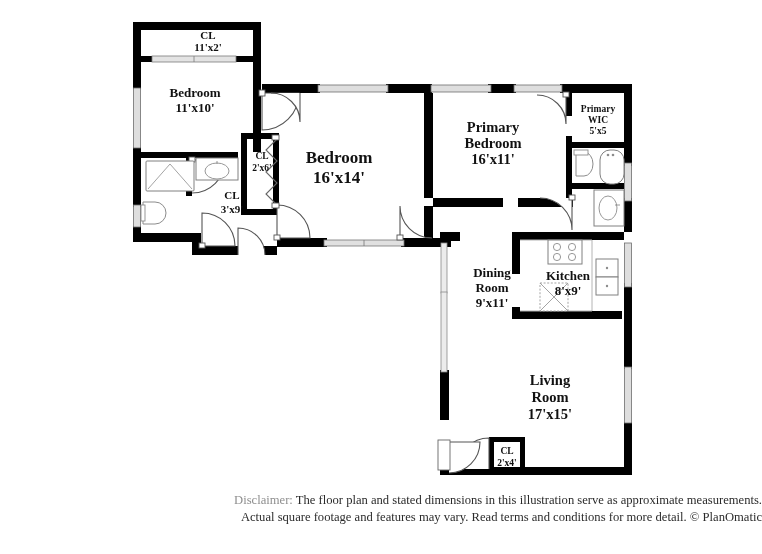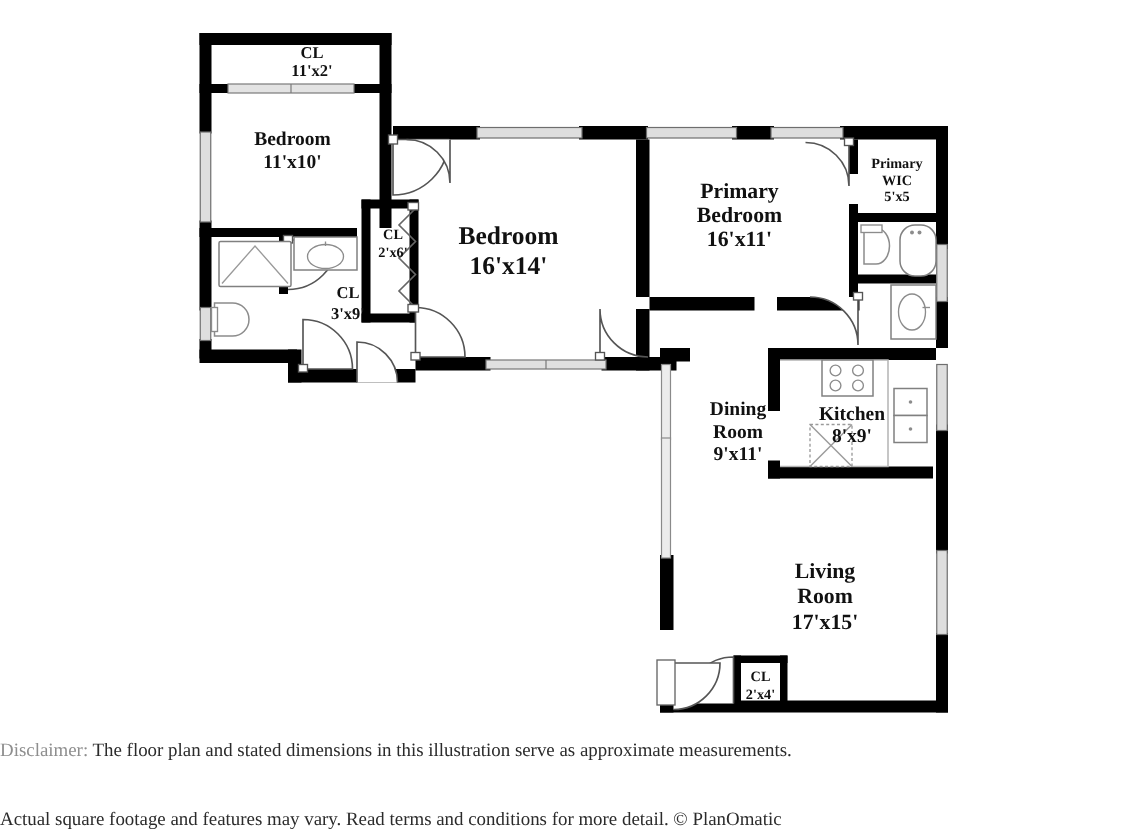--- a/index.html
+++ b/index.html
@@ -34,28 +34,28 @@
   .label-lg { font-size: 14.5px; }
   .label-md { font-size: 13px; }
   .label-sm { font-size: 11px; }
   .label-xs { font-size: 9.5px; }
 
   .disclaimer {
     position: absolute;
     left: 0;
     top: 492px;
     width: 762px;
-    text-align: left;
+    text-align: right;
     font-family: "Liberation Serif", "DejaVu Serif", serif;
     font-size: 12.6px;
     line-height: 17px;
     color: #2b2b2b;
   }
   .disclaimer .line1 { display: block; }
-  .disclaimer .line2 { display: block; margin-top: 29px; }
+  .disclaimer .line2 { display: block; }
   .disclaimer .faded { color: #8e8e8e; }
 </style>
 </head>
 <body>
 
 <div id="floorplan-root">
 
   <svg class="plan-svg" width="762" height="554" viewBox="0 0 762 554" xmlns="http://www.w3.org/2000/svg">
 
     <rect x="0" y="0" width="762" height="554" fill="#ffffff"></rect>

